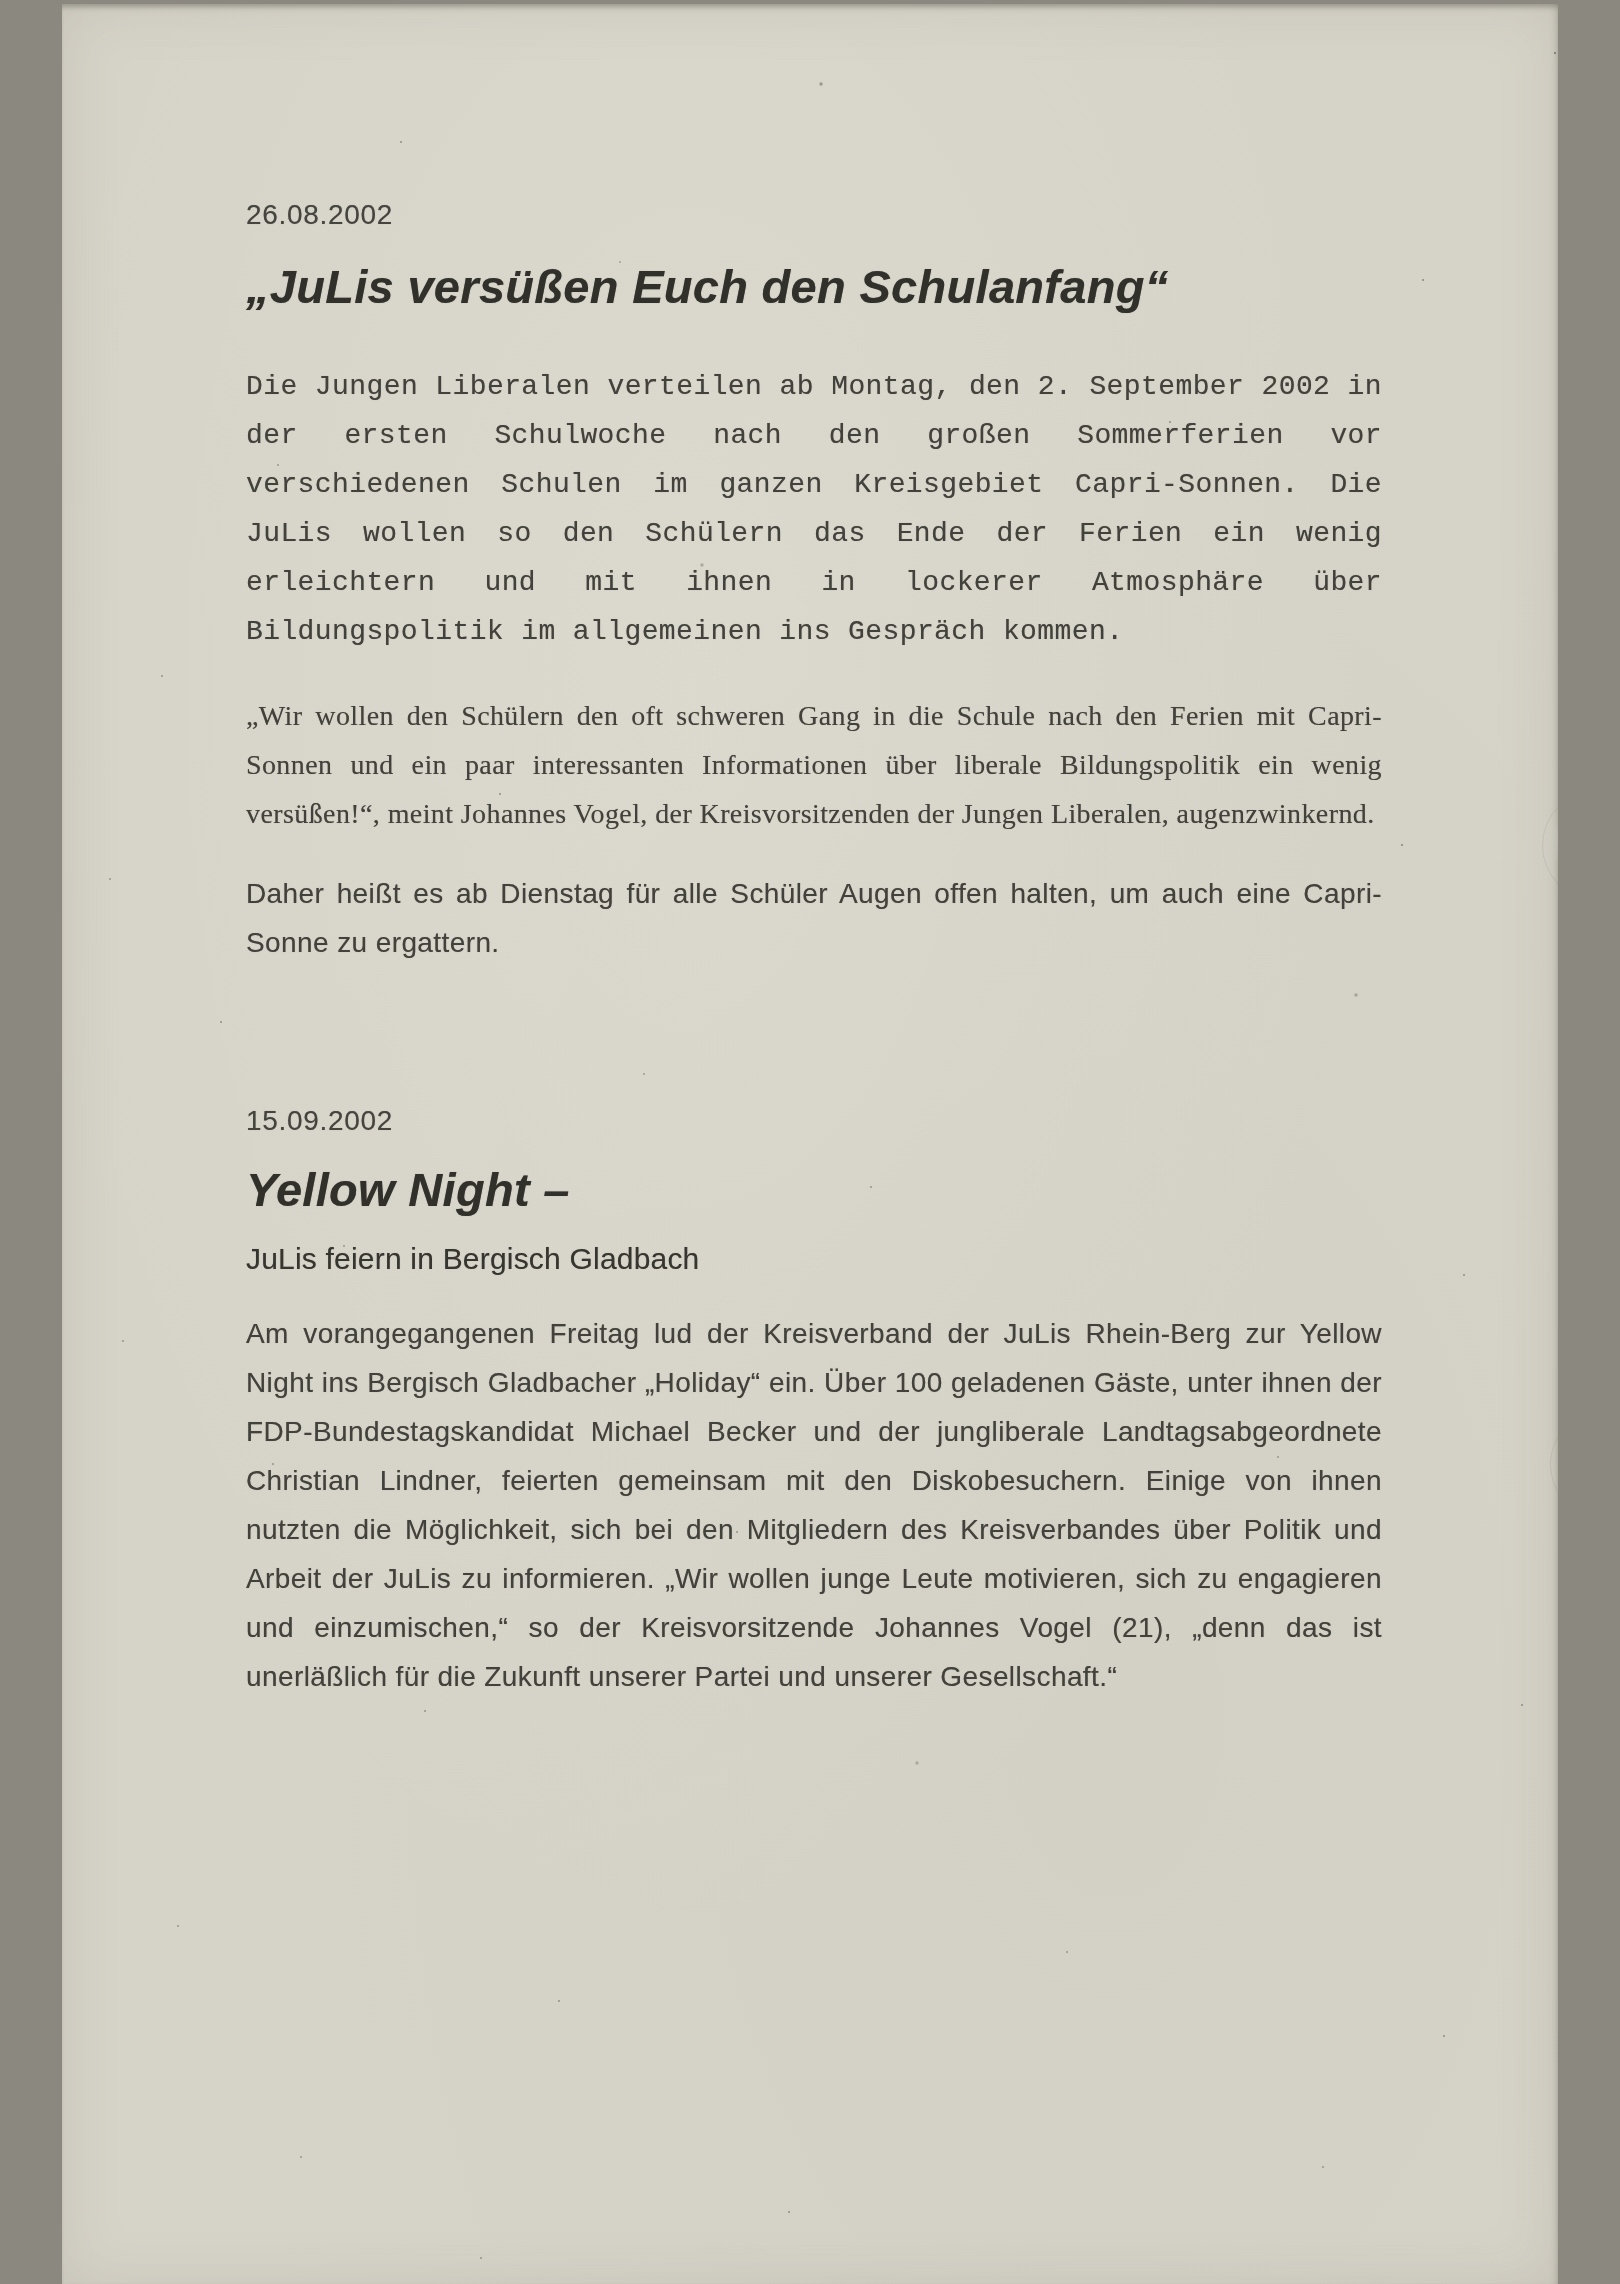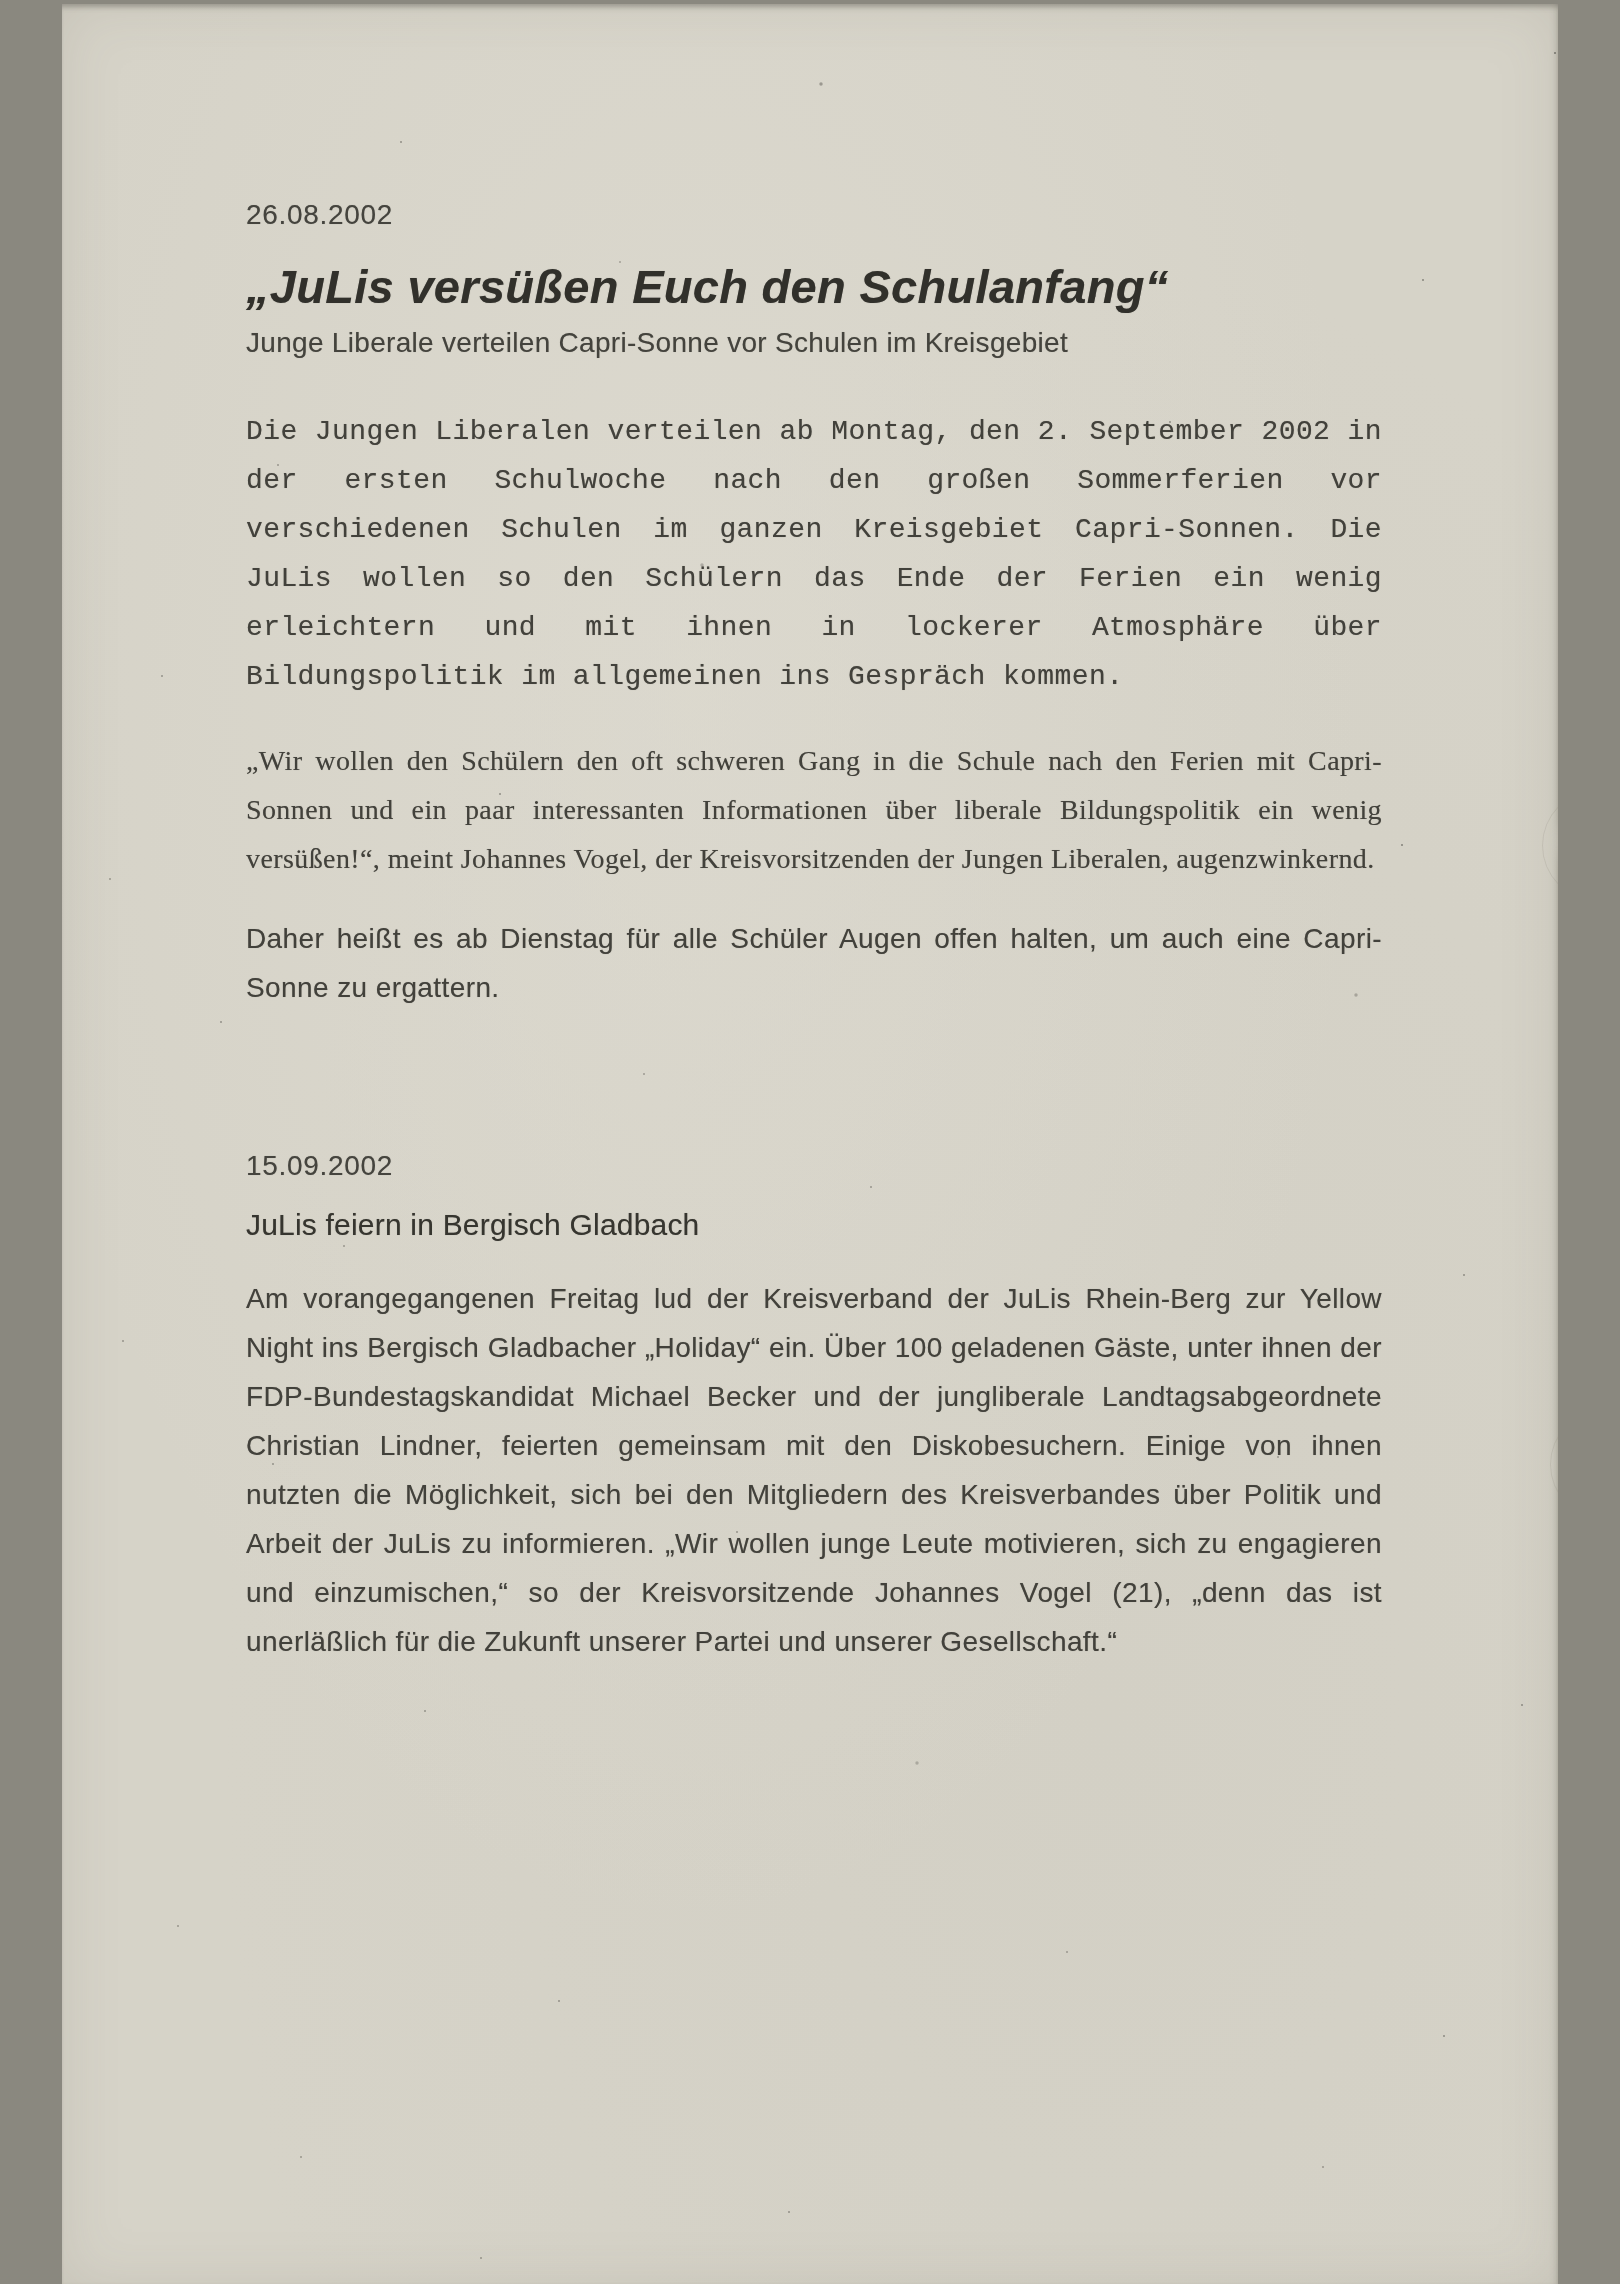--- a/index.html
+++ b/index.html
@@ -156,28 +156,28 @@
   }
 </style>
 </head>
 <body>
 
 <div class="page">
 
   <section>
     <div class="date date-1">26.08.2002</div>
     <h1 class="headline">„JuLis versüßen Euch den Schulanfang“</h1>
-    <div class="subtitle-regular">Junge Liberale verteilen Capri-Sonne vor Schulen im Kreisgebiet</div>
     <p class="body-text p-first">Die Jungen Liberalen verteilen ab Montag, den 2. September 2002 in der ersten Schulwoche nach den großen Sommerferien vor verschiedenen Schulen im ganzen Kreisgebiet Capri-Sonnen. Die JuLis wollen so den Schülern das Ende der Ferien ein wenig erleichtern und mit ihnen in lockerer Atmosphäre über Bildungspolitik im allgemeinen ins Gespräch kommen.</p>
     <p class="body-text p-follow">„Wir wollen den Schülern den oft schweren Gang in die Schule nach den Ferien mit Capri-Sonnen und ein paar interessanten Informationen über liberale Bildungspolitik ein wenig versüßen!“, meint Johannes Vogel, der Kreisvorsitzenden der Jungen Liberalen, augenzwinkernd.</p>
     <p class="body-text p-third">Daher heißt es ab Dienstag für alle Schüler Augen offen halten, um auch eine Capri-Sonne zu ergattern.</p>
   </section>
 
   <section>
     <div class="date date-2">15.09.2002</div>
+    <h1 class="headline headline-2">Yellow Night –</h1>
     <div class="subtitle-bold">JuLis feiern in Bergisch Gladbach</div>
     <p class="body-text p-single">Am vorangegangenen Freitag lud der Kreisverband der JuLis Rhein-Berg zur Yellow Night ins Bergisch Gladbacher „Holiday“ ein. Über 100 geladenen Gäste, unter ihnen der FDP-Bundestagskandidat Michael Becker und der jungliberale Landtagsabgeordnete Christian Lindner, feierten gemeinsam mit den Diskobesuchern. Einige von ihnen nutzten die Möglichkeit, sich bei den Mitgliedern des Kreisverbandes über Politik und Arbeit der JuLis zu informieren. „Wir wollen junge Leute motivieren, sich zu engagieren und einzumischen,“ so der Kreisvorsitzende Johannes Vogel (21), „denn das ist unerläßlich für die Zukunft unserer Partei und unserer Gesellschaft.“</p>
   </section>
 
   <div class="hole hole-1"></div>
   <div class="hole hole-2"></div>
 
   <div class="staple-mark staple-1"></div>
   <div class="staple-mark staple-2"></div>
 

